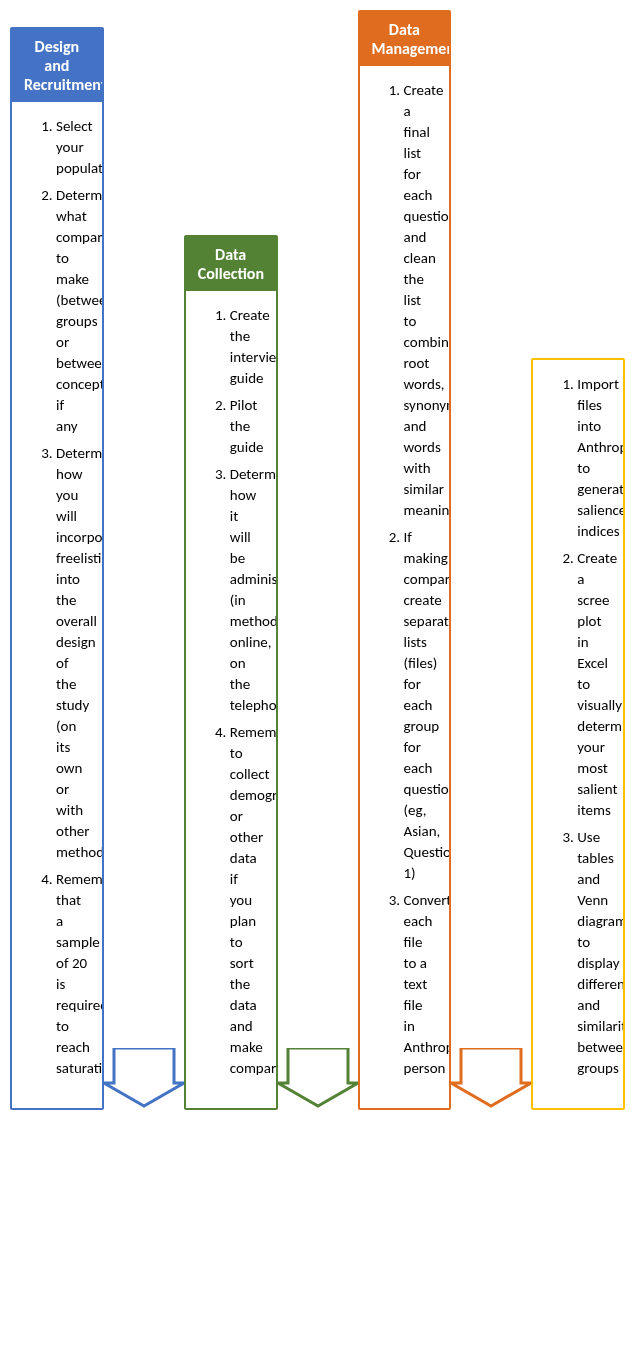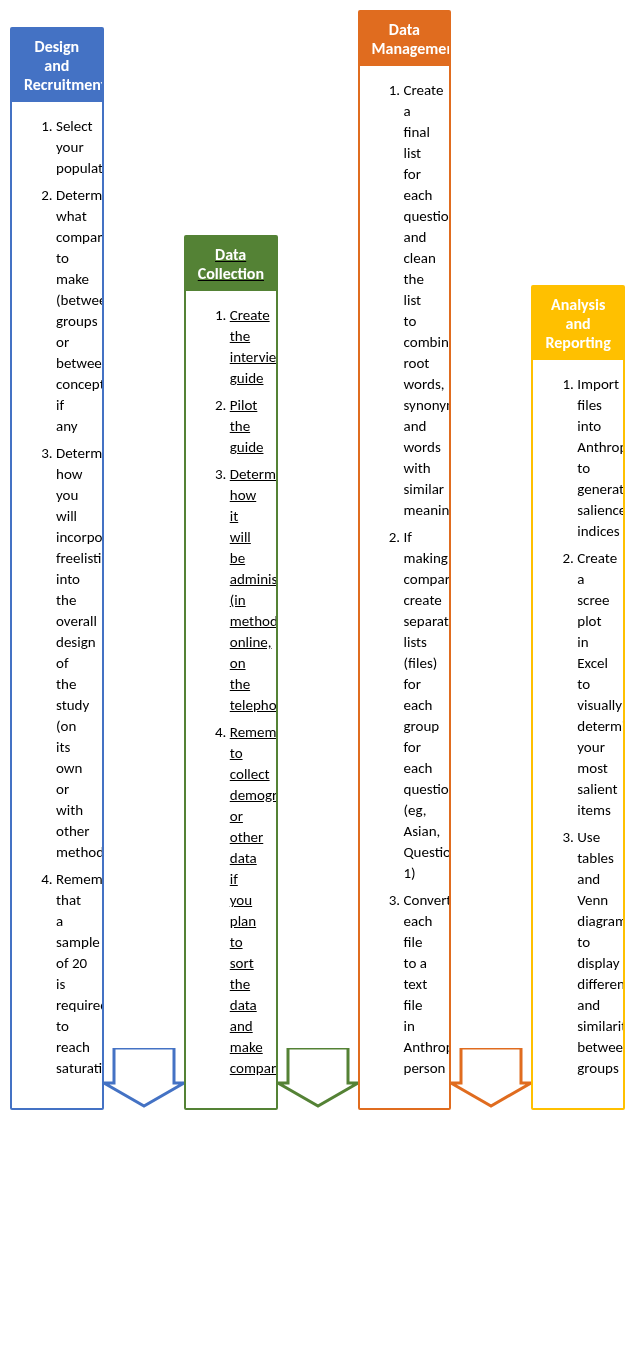--- a/index.html
+++ b/index.html
@@ -55,21 +55,20 @@
     .design-box {
       border-color: #4472C4;
     }
     .design-header {
       background-color: #4472C4;
     }
 
     
     .collection-box {
       border-color: #548235;
-      text-decoration: underline;
     }
     .collection-header {
       background-color: #548235;
     }
 
     
     .management-box {
       border-color: #E06C1F;
     }
     .management-header {
@@ -156,23 +155,20 @@
     </div>
   </div>
 
   <div class="arrow-container">
     <svg class="arrow-svg" width="80" height="60" viewBox="0 0 80 60">
       <polygon points="10,0 70,0 70,35 80,35 40,58 0,35 10,35" fill="none" stroke="#E06C1F" stroke-width="3"></polygon>
     </svg>
   </div>
 
   <div class="section-box analysis-box">
-    <div class="section-header analysis-header">
-      <span>Analysis and Reporting</span>
-    </div>
     <div class="section-body">
       <ol>
         <li>Import files into Anthropac to generate salience indices</li>
         <li>Create a scree plot in Excel to visually determine your most salient items</li>
         <li>Use tables and Venn diagrams to display differences and similarities between groups</li>
       </ol>
     </div>
   </div>
 
 </div>

